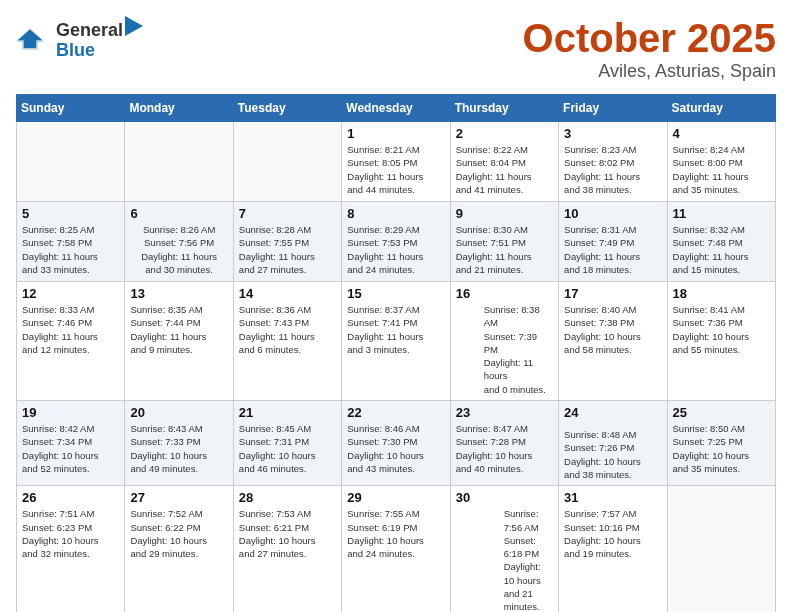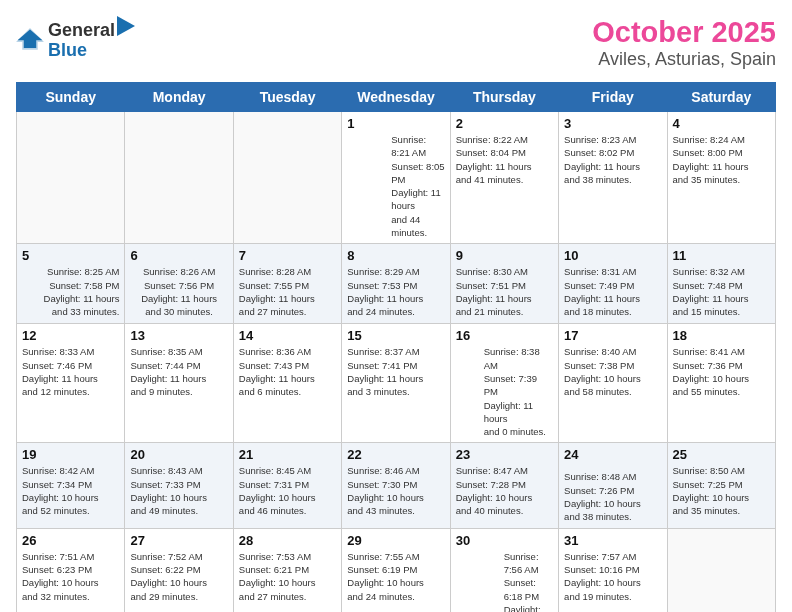--- a/index.html
+++ b/index.html
@@ -12,55 +12,55 @@
     }
     .header {
       display: flex;
       justify-content: space-between;
       align-items: flex-start;
       margin-bottom: 12px;
     }
     .logo {
       display: flex;
       align-items: center;
-      gap: 4px;
+      gap: 12px;
     }
     .logo-text {
       font-size: 18px;
       font-weight: bold;
       line-height: 1.1;
     }
     .logo-general { color: #333; }
     .logo-blue { color: #1a6faf; }
     .logo-icon {
       width: 28px;
       height: 24px;
     }
     .title-block { text-align: right; }
     .month-title {
-      font-size: 29px;
+      font-size: 40px;
       font-weight: bold;
-      color: #ec4899;
+      color: #c2410c;
     }
     .location {
       font-size: 18px;
       color: #555;
     }
     .calendar {
       width: 100%;
       border-collapse: collapse;
       border: 1px solid #ccc;
     }
     .calendar th {
       background-color: #2b6cb0;
       color: #fff;
-      font-size: 14px;
+      font-size: 12px;
       font-weight: bold;
       padding: 6px 4px;
-      text-align: center;
+      text-align: left;
       border: 1px solid #2b6cb0;
     }
     .calendar td {
       vertical-align: top;
       border: 1px solid #ccc;
       padding: 4px 5px;
       width: calc(100% / 7);
       height: 80px;
       background: #fff;
       font-size: 10px;
@@ -124,21 +124,21 @@
         <th>Saturday</th>
       </tr>
   </thead>
   <tbody id="calendar-body">
   <tr>
         <td class="empty"></td>
         <td class="empty"></td>
         <td class="empty"></td>
         <td>
           <div class="day-number">1</div>
-          <div class="day-info" style="white-space: pre-line; margin-left: 44px;">Sunrise: 8:21 AM
+          <div class="day-info" style="white-space: pre-line;">Sunrise: 8:21 AM
 Sunset: 8:05 PM
 Daylight: 11 hours
 and 44 minutes.</div>
         </td>
         <td>
           <div class="day-number">2</div>
           <div class="day-info" style="white-space: pre-line;">Sunrise: 8:22 AM
 Sunset: 8:04 PM
 Daylight: 11 hours
 and 41 minutes.</div>
@@ -154,21 +154,21 @@
           <div class="day-number">4</div>
           <div class="day-info" style="white-space: pre-line;">Sunrise: 8:24 AM
 Sunset: 8:00 PM
 Daylight: 11 hours
 and 35 minutes.</div>
         </td>
       </tr>
       <tr class="row-alt">
         <td>
           <div class="day-number">5</div>
-          <div class="day-info" style="white-space: pre-line; text-align: right;">Sunrise: 8:25 AM
+          <div class="day-info" style="white-space: pre-line;">Sunrise: 8:25 AM
 Sunset: 7:58 PM
 Daylight: 11 hours
 and 33 minutes.</div>
         </td>
         <td>
           <div class="day-number">6</div>
           <div class="day-info" style="white-space: pre-line; text-align: center;">Sunrise: 8:26 AM
 Sunset: 7:56 PM
 Daylight: 11 hours
 and 30 minutes.</div>

